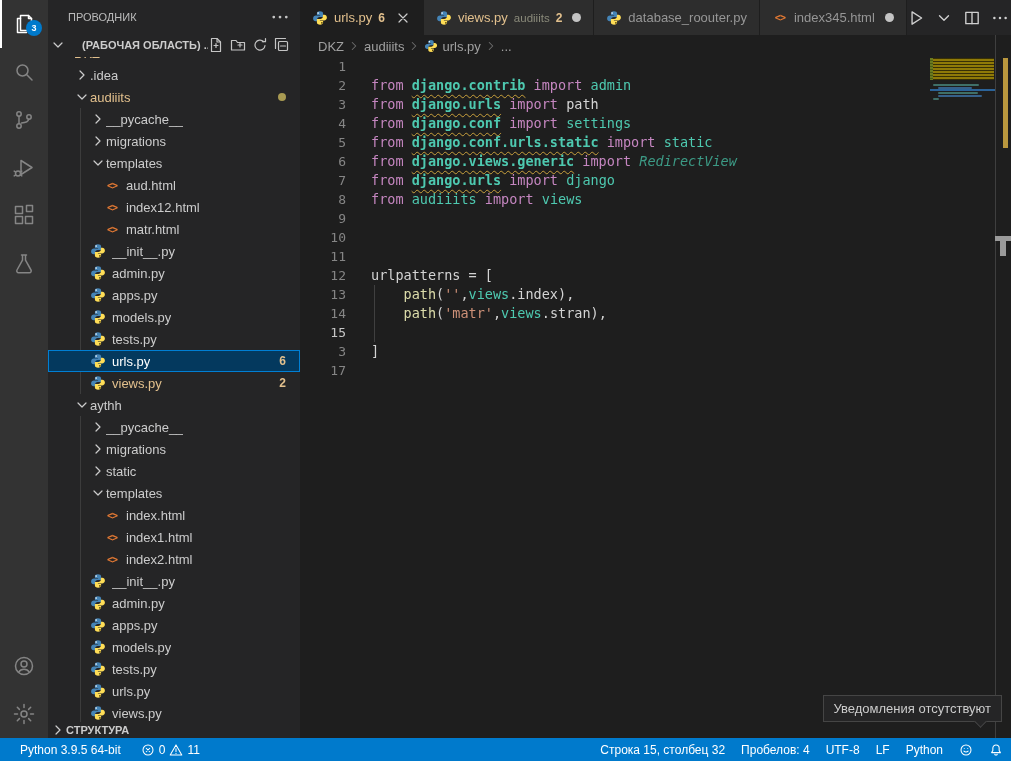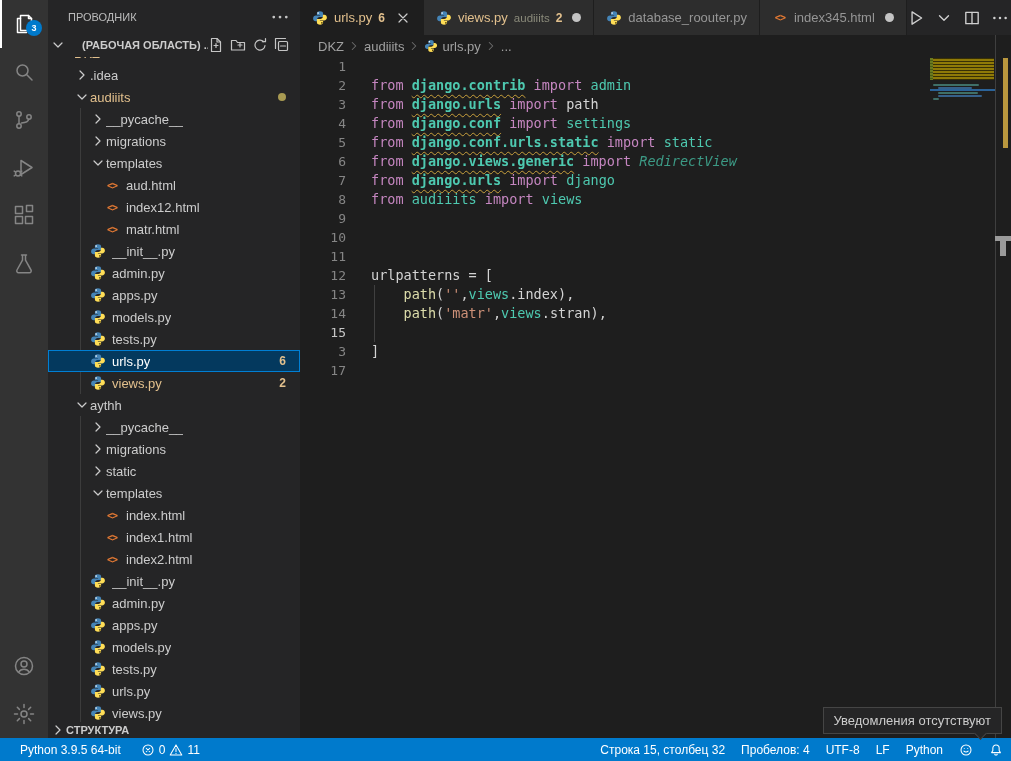--- a/index.html
+++ b/index.html
@@ -105,21 +105,21 @@
 
   
   .statusbar{position:absolute;left:0;top:738px;width:1011px;height:23px;background:var(--status-bar);
     color:#ffffff;font-size:12px;display:flex;z-index:10;}
   .sb-left{display:flex;align-items:center;gap:4px;padding-left:12px;}
   .sb-right{margin-left:auto;display:flex;align-items:center;}
   .st-item{padding:0 8px;display:flex;align-items:center;gap:4px;cursor:pointer;white-space:nowrap;}
   .st-item .icon{width:14px;height:14px;color:#fff;}
 
   
-  .tooltip{position:absolute;right:9px;bottom:27px;background:#252526;border:1px solid #454545;
+  .tooltip{position:absolute;right:9px;bottom:39px;background:#252526;border:1px solid #454545;
     color:#cccccc;font-size:13px;padding:5px 10px;z-index:20;white-space:nowrap;}
   .tooltip::after{content:"";position:absolute;right:16px;bottom:-5px;width:8px;height:8px;background:#252526;
     border-right:1px solid #454545;border-bottom:1px solid #454545;transform:rotate(45deg);}
 </style>
 </head>
 <body>
 
 <div class="app">
 
   <div class="activitybar">

